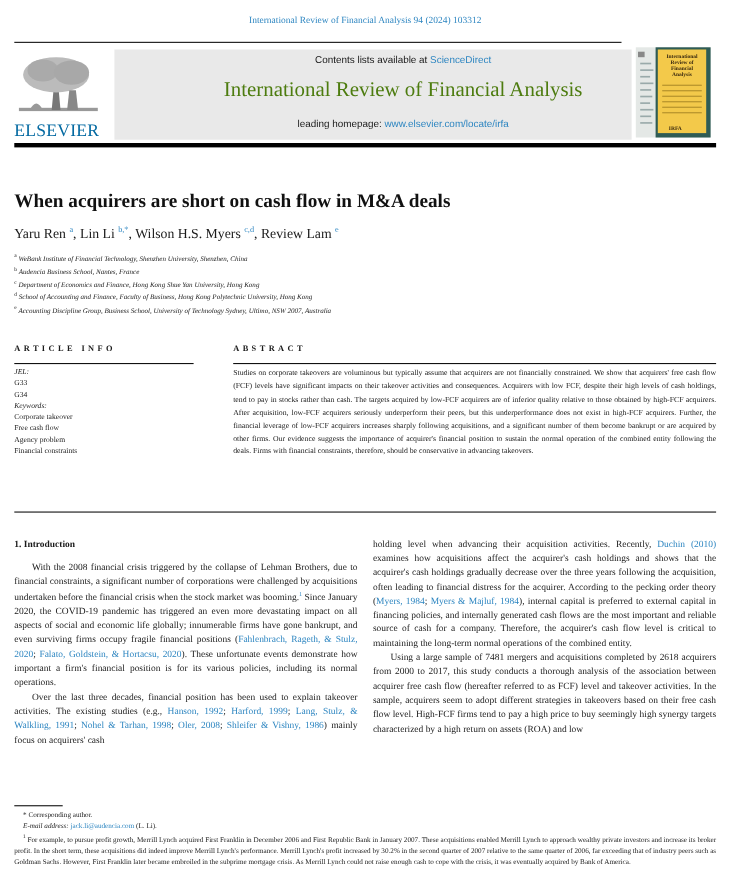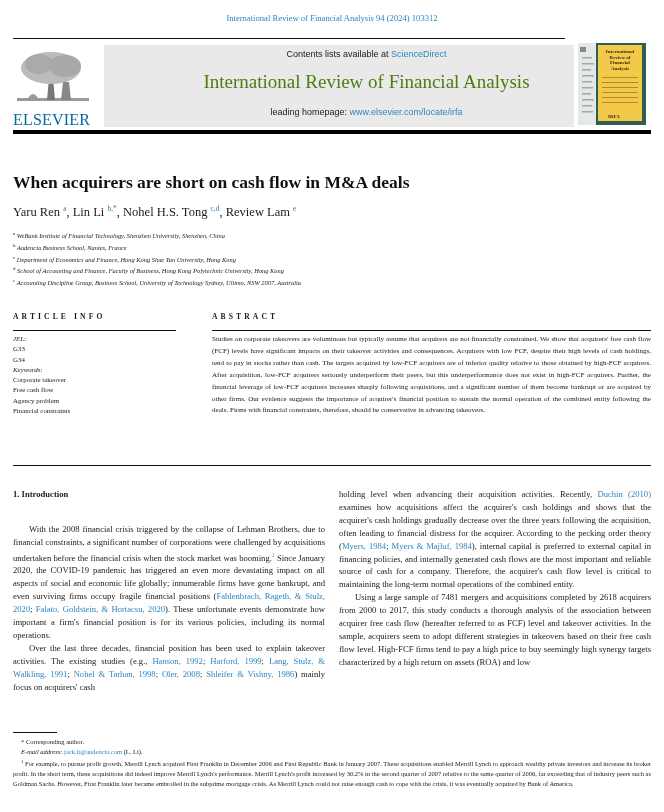--- a/index.html
+++ b/index.html
@@ -34,21 +34,21 @@
   .abs-rule { position: absolute; top: 330px; left: 212px; width: 439px; height: 1px; background: #111; }
   .info-list { position: absolute; top: 334px; left: 13px; font-size: 6.9px; line-height: 10.3px; }
   .info-list .lbl { font-style: italic; }
   .abstract-text { position: absolute; top: 334px; left: 212px; width: 439px; font-size: 7.05px; line-height: 11.9px; text-align: justify; }
 
   .rule-mid { position: absolute; top: 465px; left: 13px; width: 638px; height: 1px; background: #111; }
 
   .col { position: absolute; top: 488px; width: 312px; font-size: 8.6px; line-height: 12.9px; text-align: justify; hyphens: manual; }
   .col-left { left: 13px; }
   .col-right { left: 339px; }
-  .intro-head { font-weight: bold; font-size: 8.6px; margin-bottom: 22px; }
+  .intro-head { font-weight: bold; font-size: 8.6px; margin-bottom: 8px; }
   .para { text-indent: 16px; }
   .col sup { font-size: 5.5px; color: #2e86c1; }
 
   .fn-rule { position: absolute; top: 732px; left: 13px; width: 44px; height: 1px; background: #111; }
   .footnotes { position: absolute; top: 737px; left: 13px; width: 638px; font-size: 6.5px; line-height: 9.9px; text-align: justify; }
   .footnotes .fn-indent { padding-left: 8px; }
   .footnotes sup { font-size: 4.8px; }
 </style>
 </head>
 <body>
@@ -113,21 +113,21 @@
   </svg>
 </div>
 
 <div class="rule-thick"></div>
 
 <h1 class="article-title">When acquirers are short on cash flow in M&amp;A deals</h1>
 
 <div class="authors">
   <span><span>Yaru Ren</span> <sup>a</sup></span><span>, </span>
   <span><span>Lin Li</span> <sup>b,*</sup></span><span>, </span>
-  <span><span>Nohel H.S. Tong</span> <sup>c,d</sup></span><span>, </span>
+  <span><span>Wilson H.S. Myers</span> <sup>c,d</sup></span><span>, </span>
   <span><span>Review Lam</span> <sup>e</sup></span>
 </div>
 
 <div class="affils">
   <div><sup>a</sup> <span>WeBank Institute of Financial Technology, Shenzhen University, Shenzhen, China</span></div>
   <div><sup>b</sup> <span>Audencia Business School, Nantes, France</span></div>
   <div><sup>c</sup> <span>Department of Economics and Finance, Hong Kong Shue Yan University, Hong Kong</span></div>
   <div><sup>d</sup> <span>School of Accounting and Finance, Faculty of Business, Hong Kong Polytechnic University, Hong Kong</span></div>
   <div><sup>e</sup> <span>Accounting Discipline Group, Business School, University of Technology Sydney, Ultimo, NSW 2007, Australia</span></div>
 </div>

